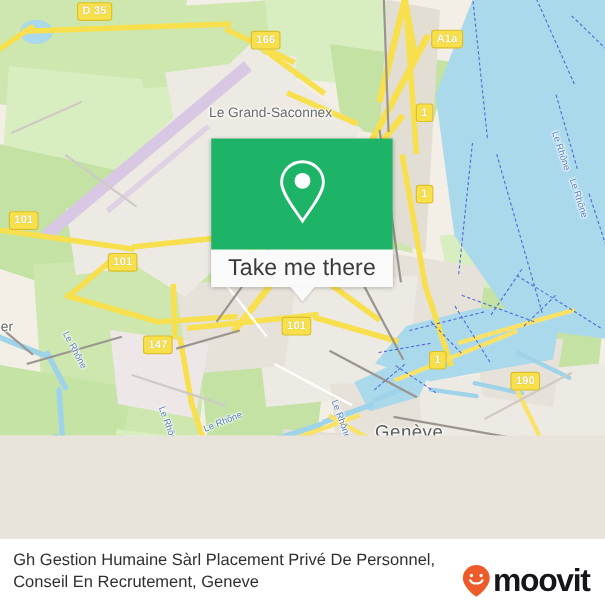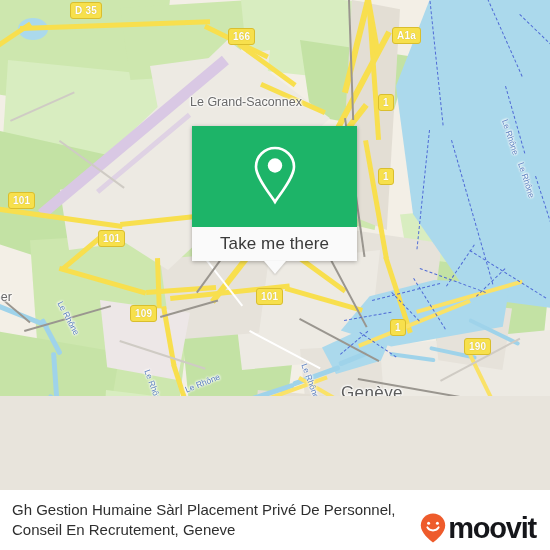--- a/index.html
+++ b/index.html
@@ -53,21 +53,21 @@
   .place-md{font-size:12.5px;color:#6A6A6A;
             text-shadow:1px 0 2px #fff,-1px 0 2px #fff,0 1px 2px #fff,0 -1px 2px #fff;}
   .rivlabel{position:absolute;color:#5B7FBF;font-size:8.5px;white-space:nowrap;
             text-shadow:1px 0 2px #fff,-1px 0 2px #fff,0 1px 2px #fff,0 -1px 2px #fff;}
 
   
   #card{position:absolute;left:192px;top:126px;width:165px;
         box-shadow:0 1px 4px rgba(0,0,0,.30);}
   #card-top{height:101px;background:#1DB468;display:flex;align-items:center;justify-content:center;}
   #card-bottom{height:34px;background:#FAFAFA;display:flex;align-items:center;justify-content:center;}
-  #card-label{font-size:17px;color:#3A3A3A;letter-spacing:.1px;}
+  #card-label{font-size:21px;color:#3A3A3A;letter-spacing:.1px;}
   #card-tail{position:absolute;left:50%;margin-left:-11px;top:135px;width:0;height:0;
              border-left:11px solid transparent;border-right:11px solid transparent;
              border-top:13px solid #FAFAFA;
              filter:drop-shadow(0 1px 1px rgba(0,0,0,.18));}
 
   
   #attrib{position:absolute;left:0;top:466px;height:24px;width:206px;
           background:rgba(255,255,255,.72);display:flex;align-items:center;}
   #attrib span{font-size:12.5px;color:#3B3B3B;padding-left:8px;}
 
@@ -280,21 +280,21 @@
 
     <div id="shields">
         <div class="shield" style="left: 70px; top: 2px;">D 35</div>
         <div class="shield" style="left: 228px; top: 28px;">166</div>
         <div class="shield" style="left: 392px; top: 27px;">A1a</div>
         <div class="shield" style="left: 378px; top: 94px;">1</div>
         <div class="shield" style="left: 378px; top: 168px;">1</div>
         <div class="shield" style="left: 8px; top: 192px;">101</div>
         <div class="shield" style="left: 98px; top: 230px;">101</div>
         <div class="shield" style="left: 256px; top: 288px;">101</div>
-        <div class="shield" style="left: 130px; top: 305px;">109</div>
+        <div class="shield" style="left: 130px; top: 305px;">147</div>
         <div class="shield" style="left: 390px; top: 319px;">1</div>
         <div class="shield" style="left: 464px; top: 338px;">190</div>
         <div class="shield" style="left: 465px; top: 434px;">194</div>
       </div>
 
     <div id="places">
         <div class="place place-md" style="left: 190px; top: 95px;">Le Grand-Saconnex</div>
         <div class="place place-lg" style="left: 341px; top: 383px;">Genève</div>
         <div class="place place-md" style="left: -2px; top: 290px;">ier</div>
       </div>

